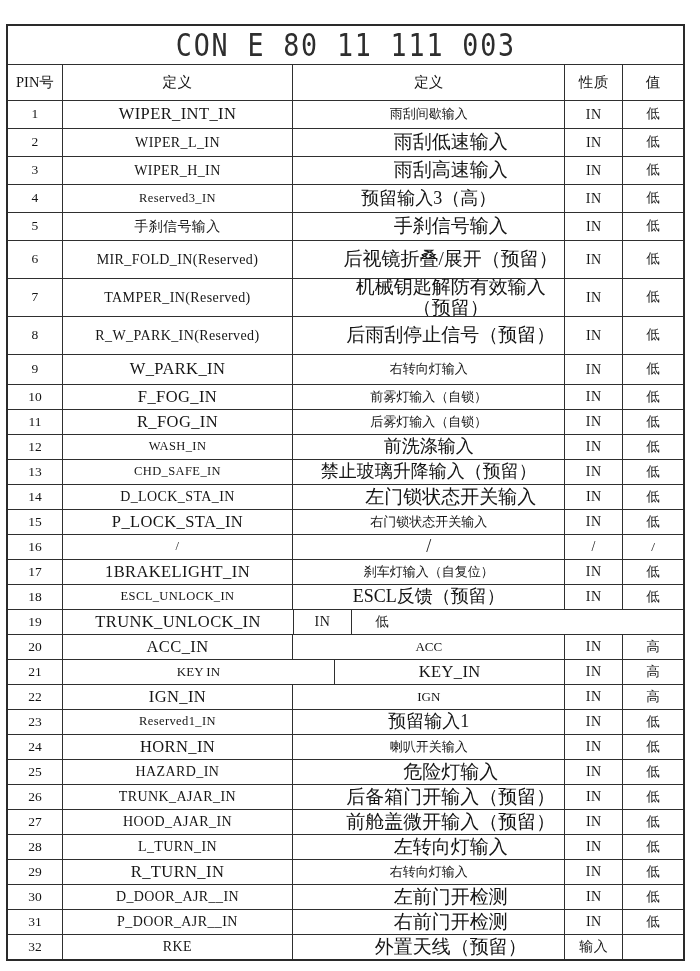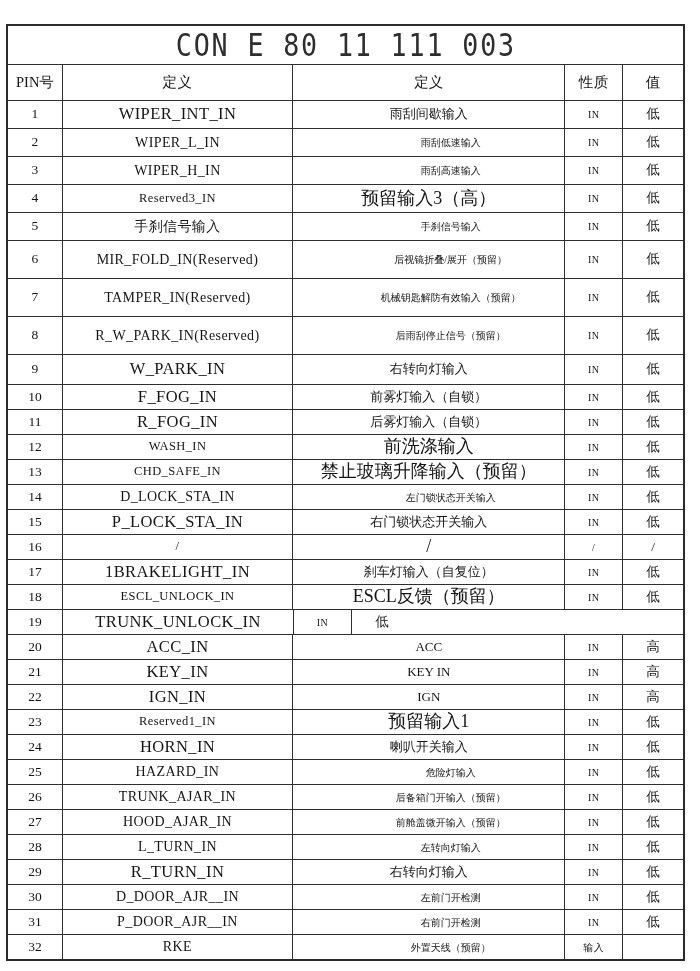--- a/index.html
+++ b/index.html
@@ -43,35 +43,35 @@
     border-left:1px solid #2f2f2f;
     box-sizing:border-box;
     text-align:center;
     overflow:hidden;
     line-height:1.1;
   }
   .cell:first-child{border-left:none;text-align:right;}
   .c-pin{width:54px;font-size:13.5px;}
   .c-def1{width:231px;letter-spacing:0.4px;}
   .c-def2{width:273px;}
-  .c-nat{width:58px;font-size:10px;letter-spacing:0.5px;}
+  .c-nat{width:58px;font-size:14px;letter-spacing:0.5px;}
   .c-val{width:61px;font-size:13.5px;}
   .header-row{height:36px;}
   .header-row .cell{font-size:14.5px;}
   
   .h28{height:28px;}
   .h38{height:38px;}
   .h30{height:30px;}
   .h25{height:25px;}
   
   .c-def1.sz-l{font-size:16.5px;}
   .c-def1.sz-m{font-size:14px;}
   .c-def1.sz-s{font-size:12.5px;}
   .c-def2.sz-l{font-size:13px;}
-  .c-def2.sz-m{font-size:10px;padding-left:44px;}
+  .c-def2.sz-m{font-size:19px;padding-left:44px;}
   .c-def2.sz-s{font-size:18px;}
 </style>
 </head>
 <body>
 
 <div class="page">
   <div class="pin-table">
 
     <div class="title-row">
       <span class="title-text">CON E 80 11 111 003</span>
@@ -220,22 +220,22 @@
         </div>
         <div class="row h25">
           <div class="cell c-pin">20</div>
           <div class="cell c-def1 sz-l">ACC_IN</div>
           <div class="cell c-def2 sz-l">ACC</div>
           <div class="cell c-nat">IN</div>
           <div class="cell c-val">高</div>
         </div>
         <div class="row h25">
           <div class="cell c-pin">21</div>
+          <div class="cell c-def2 sz-l">KEY IN</div>
           <div class="cell c-def1 sz-l">KEY_IN</div>
-          <div class="cell c-def2 sz-l">KEY IN</div>
           <div class="cell c-nat">IN</div>
           <div class="cell c-val">高</div>
         </div>
         <div class="row h25">
           <div class="cell c-pin">22</div>
           <div class="cell c-def1 sz-l">IGN_IN</div>
           <div class="cell c-def2 sz-l">IGN</div>
           <div class="cell c-nat">IN</div>
           <div class="cell c-val">高</div>
         </div>

